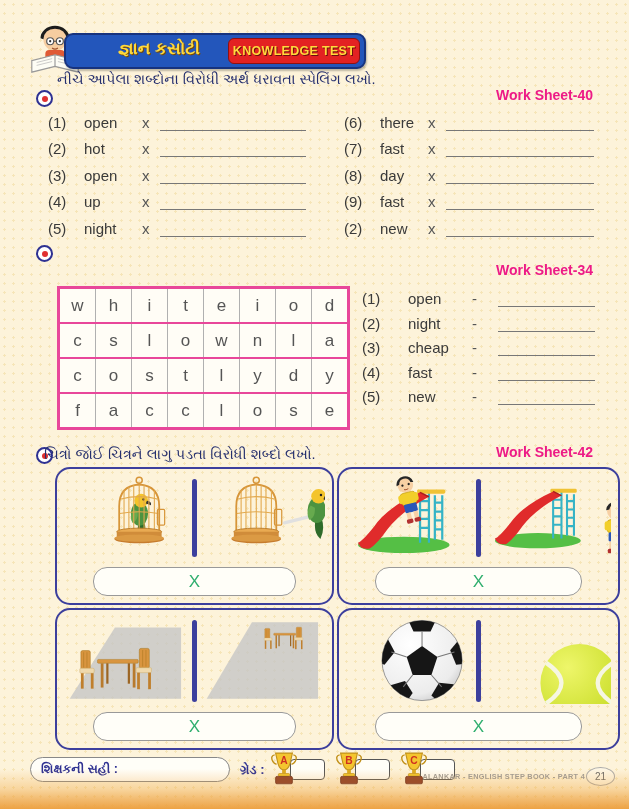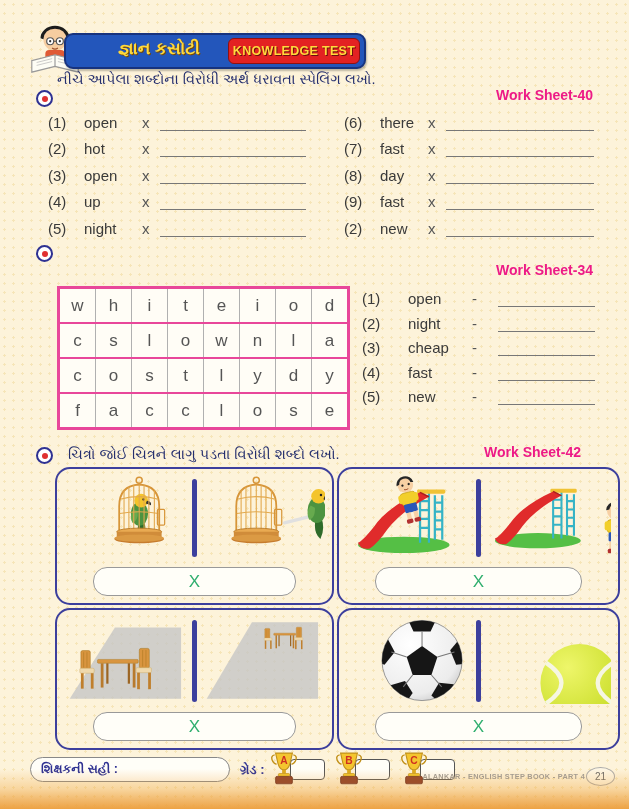--- a/index.html
+++ b/index.html
@@ -391,22 +391,22 @@
       <span class="num">(5)</span>
       <span class="word">new</span>
       <span class="dash">-</span>
       <span class="blank"></span>
     </div>
   </div>
 
   <span class="bullet" style="left:36px;top:447px;">
       <i></i>
     </span>
-  <div class="instr" style="left:68px;top:444px;width:420px;">ચિત્રો જોઈ ચિત્રને લાગુ પડતા વિરોધી શબ્દો લખો.</div>
-  <div class="ws-label" style="right:48px;top:444px;">Work Sheet-42</div>
+  <div class="instr" style="left:44px;top:444px;width:420px;">ચિત્રો જોઈ ચિત્રને લાગુ પડતા વિરોધી શબ્દો લખો.</div>
+  <div class="ws-label" style="right:36px;top:444px;">Work Sheet-42</div>
 
   <div class="cards">
 
     <div class="card">
       <div class="half l">
         <svg viewBox="0 0 130 100" preserveAspectRatio="xMidYMid meet">
           <use href="#sym-parrot" transform="translate(42,18) scale(0.62)"></use>
           <use href="#sym-cage" transform="translate(26,0) scale(0.84)"></use>
         </svg>
       </div>

